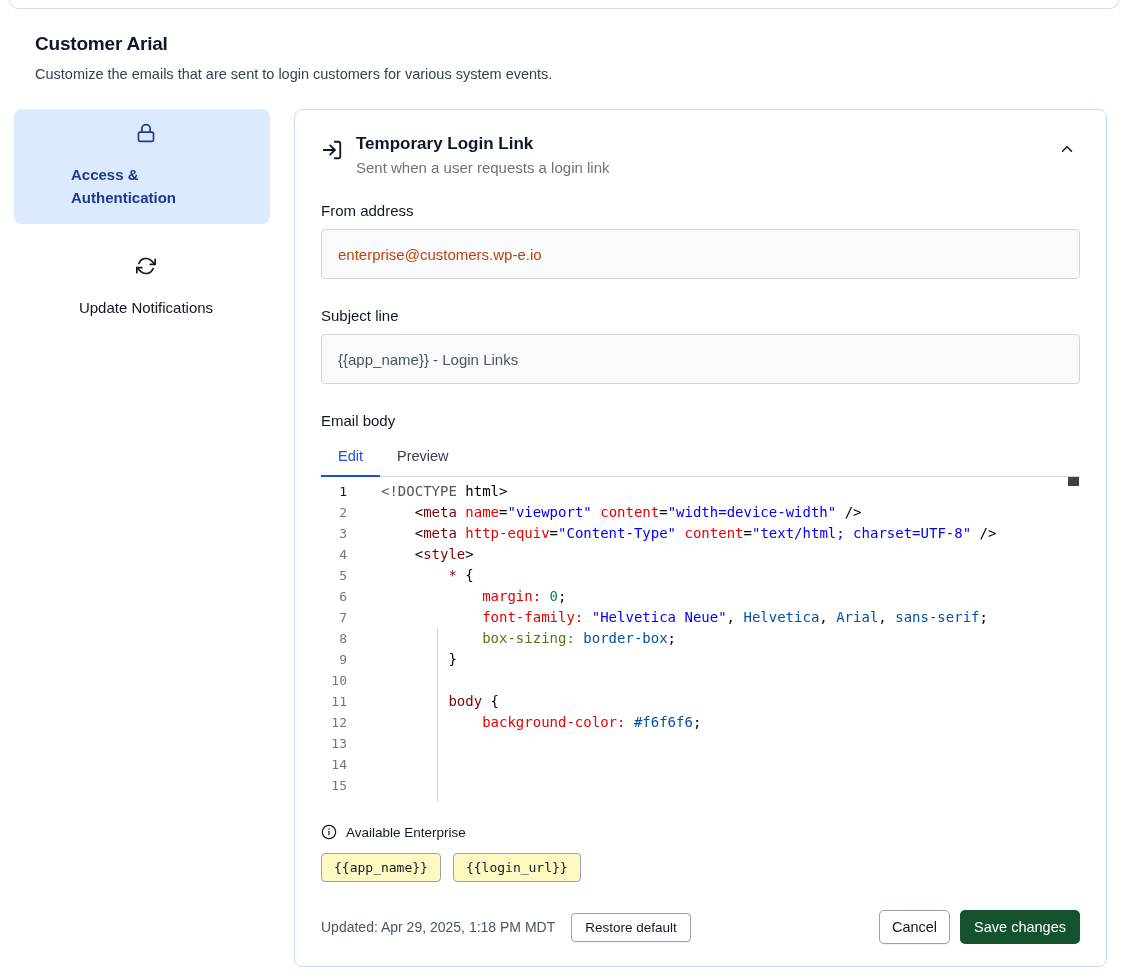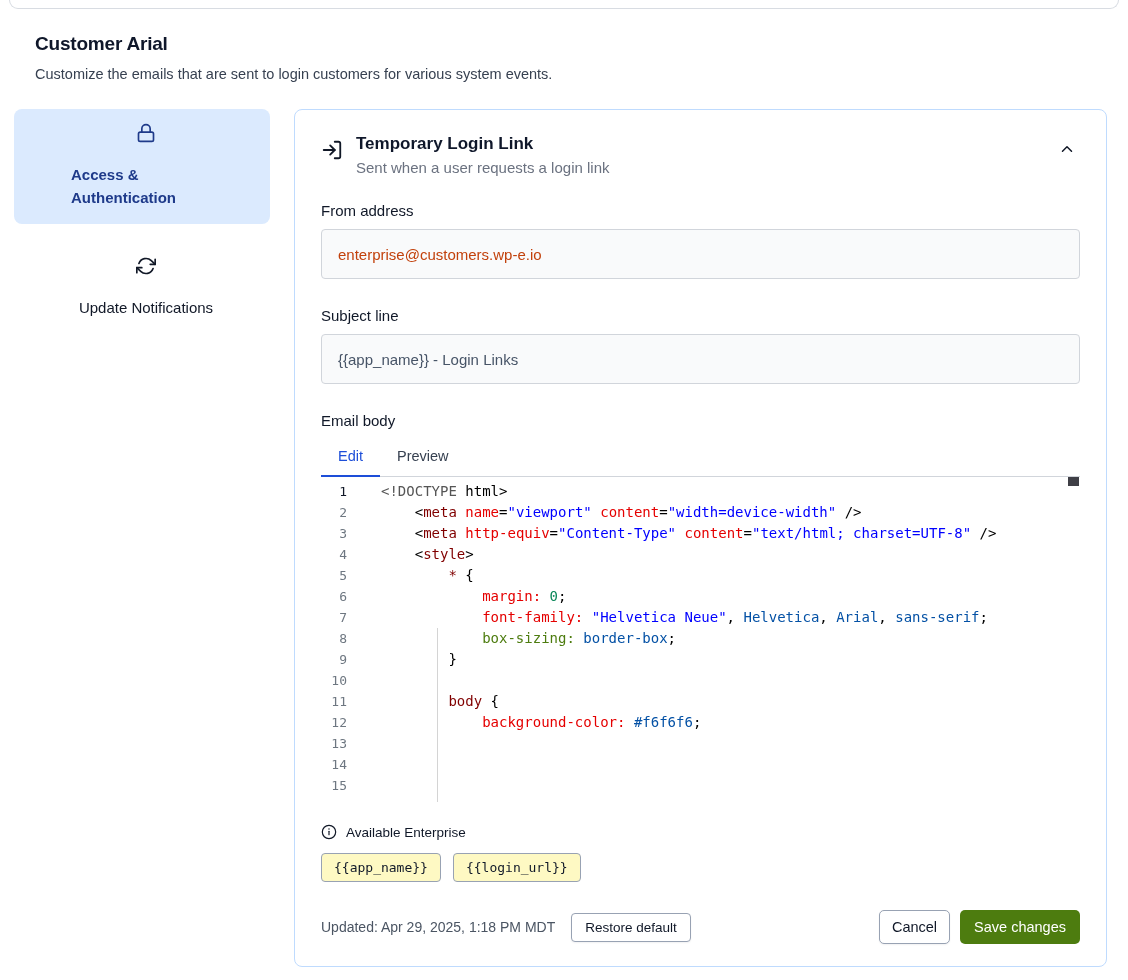--- a/index.html
+++ b/index.html
@@ -76,21 +76,21 @@
   .footer { display:flex; align-items:center; margin-top:28px; }
   .updated { font-size:14px; color:#4b5563; }
   .restore-btn { margin-left:16px; font-family:inherit; font-size:13.5px; color:#101828;
     background:#fff; border:1px solid #98a2b3; border-radius:4px; padding:6px 13px;
     box-shadow:0 1px 2px rgba(16,24,40,.06); cursor:pointer; }
   .spacer { flex:1; }
   .cancel-btn { font-family:inherit; font-size:14.5px; color:#101828; background:#fff;
     border:1px solid #98a2b3; border-radius:5px; padding:8px 12px; min-width:69px;
     box-shadow:0 1px 2px rgba(16,24,40,.06); cursor:pointer; }
   .save-btn { margin-left:10px; font-family:inherit; font-size:14.5px; font-weight:500;
-    color:#ffffff; background:#4d7c0f; border:none; border-radius:5px; padding:9px 14px;
+    color:#ffffff; background:#14532d; border:none; border-radius:5px; padding:9px 14px;
     min-width:113px; cursor:default; }
 </style>
 </head>
 <body>
 
 <div class="top-edge"></div>
 
 <header class="page-header">
   <div class="page-title">Customer Arial</div>
   <div class="page-desc">Customize the emails that are sent to login customers for various system events.</div>

